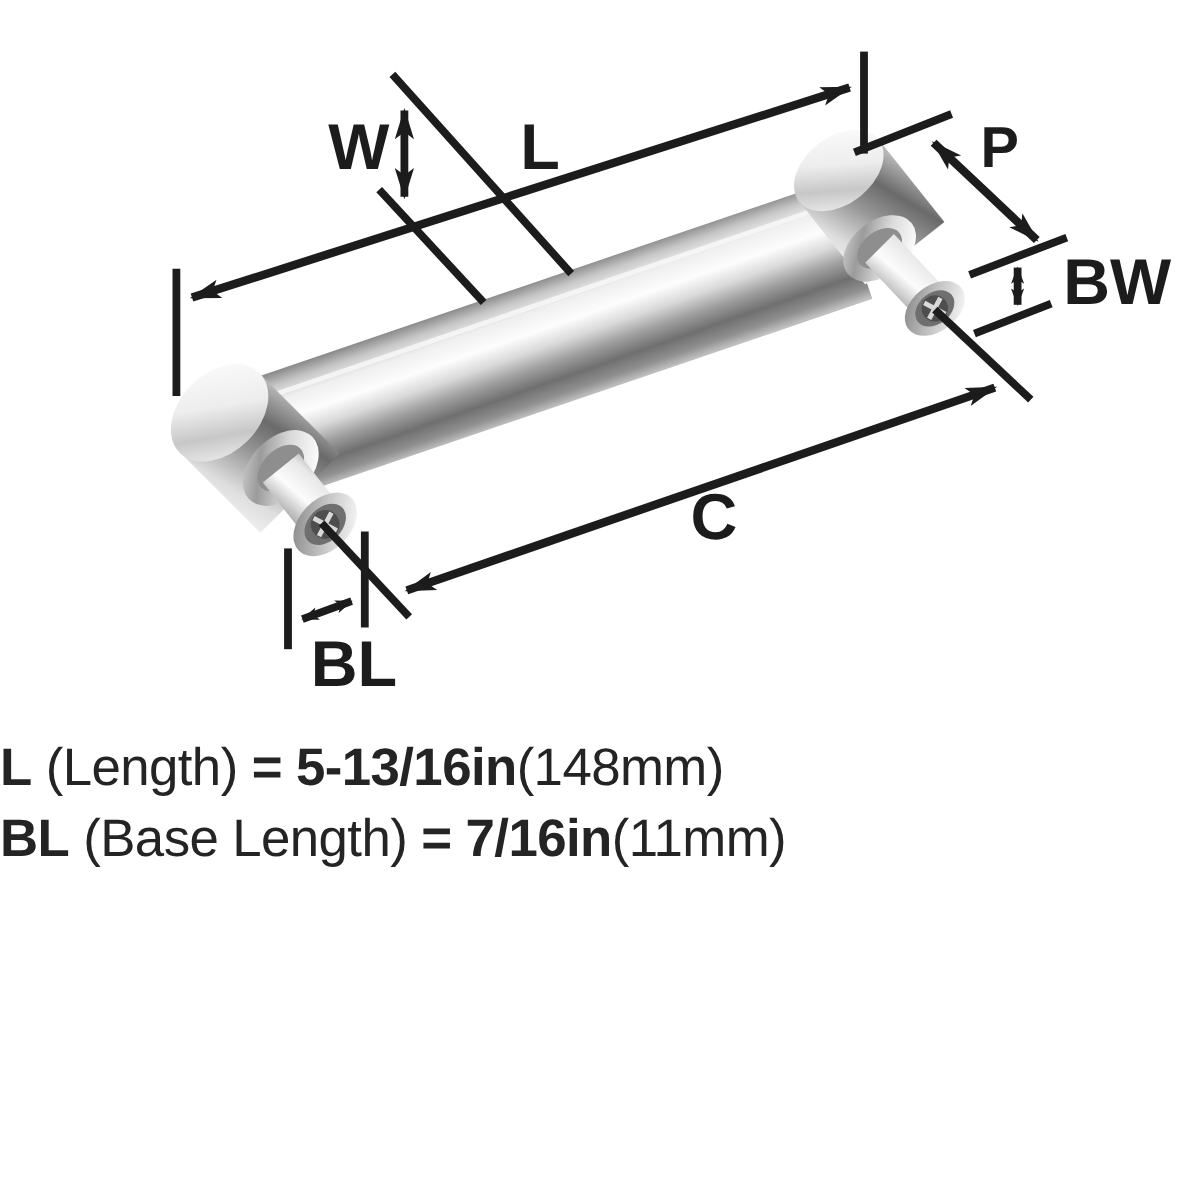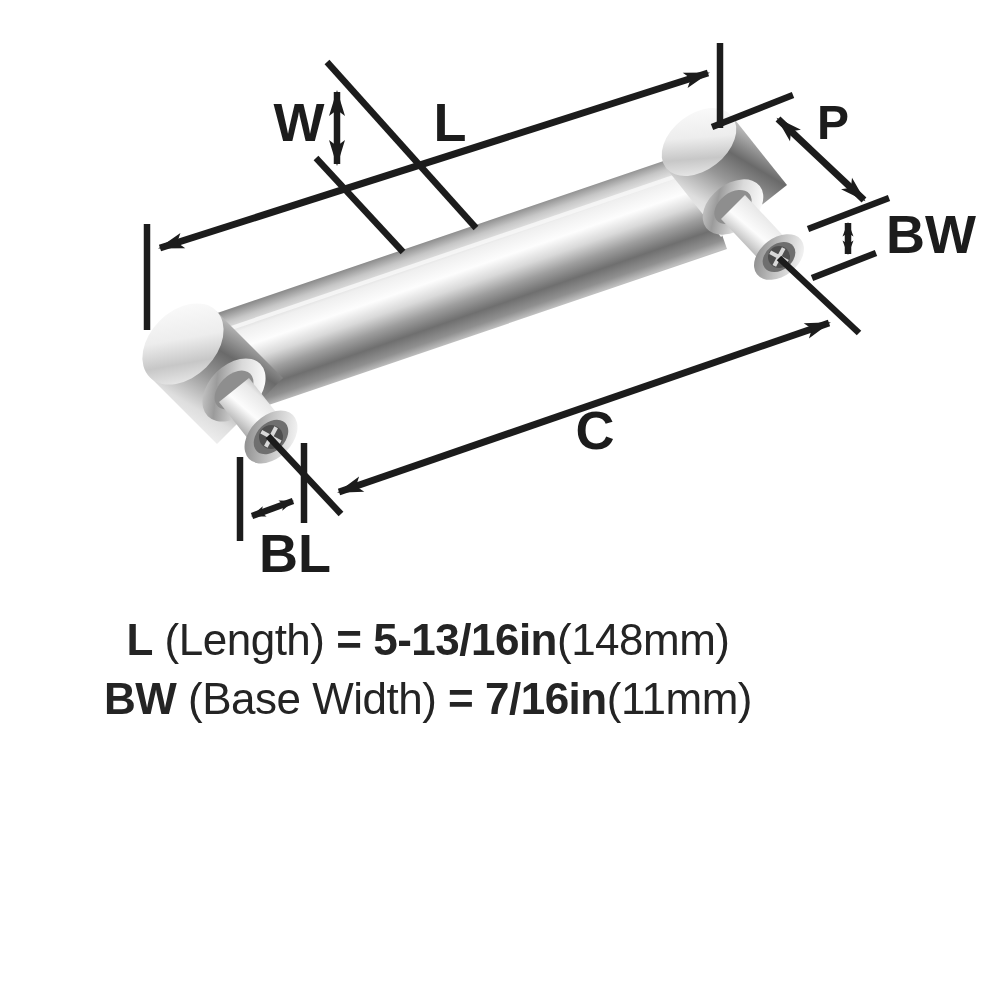--- a/index.html
+++ b/index.html
@@ -3,21 +3,21 @@
 <meta charset="utf-8">
 <style>
   html,body{margin:0;padding:0;background:#ffffff;}
   .page{position:relative;width:1000px;height:1000px;background:#fff;overflow:hidden;
         font-family:"Liberation Sans",sans-serif;}
   svg{display:block;}
   .dim{stroke:#1c1c1c;stroke-width:7;fill:none;}
   .dim-thin{stroke:#1c1c1c;stroke-width:6.5;fill:none;}
   .dim-label{font-family:"Liberation Sans",sans-serif;font-weight:700;font-size:54px;fill:#1c1c1c;}
   .dim-label.small{font-size:48px;}
-  .spec-block{position:absolute;top:610px;left:0;width:880px;text-align:center;
+  .spec-block{position:absolute;top:610px;left:0;width:880px;text-align:left;
               padding-right:24px;box-sizing:border-box;color:#242424;letter-spacing:-0.5px;}
   .spec-line{font-size:44px;line-height:59px;white-space:nowrap;}
   .b{font-weight:700;}
 </style>
 </head>
 <body>
 
 <div class="page">
 
   <svg width="1000" height="600" viewBox="0 0 1000 600">
@@ -135,16 +135,16 @@
 
       <line class="dim-thin" x1="240" y1="457" x2="240" y2="541"></line>
       <line class="dim-thin" x1="304" y1="443" x2="304" y2="523"></line>
       <line class="dim-thin" x1="252" y1="516" x2="293" y2="501" marker-start="url(#ahs)" marker-end="url(#ahs)"></line>
       <text class="dim-label" x="295" y="572" text-anchor="middle">BL</text>
     </g>
   </svg>
 
   <div class="spec-block">
     <div class="spec-line"><span class="b">L</span> <span>(Length)</span> <span class="b">=</span> <span class="b">5-13/16in</span><span>(148mm)</span></div>
-    <div class="spec-line"><span class="b">BW</span> <span>(Base Width)</span> <span class="b">=</span> <span class="b">7/16in</span><span>(11mm)</span></div>
+    <div class="spec-line"><span class="b">BL</span> <span>(Base Length)</span> <span class="b">=</span> <span class="b">7/16in</span><span>(11mm)</span></div>
   </div>
 
 </div>
 
 </body></html>

